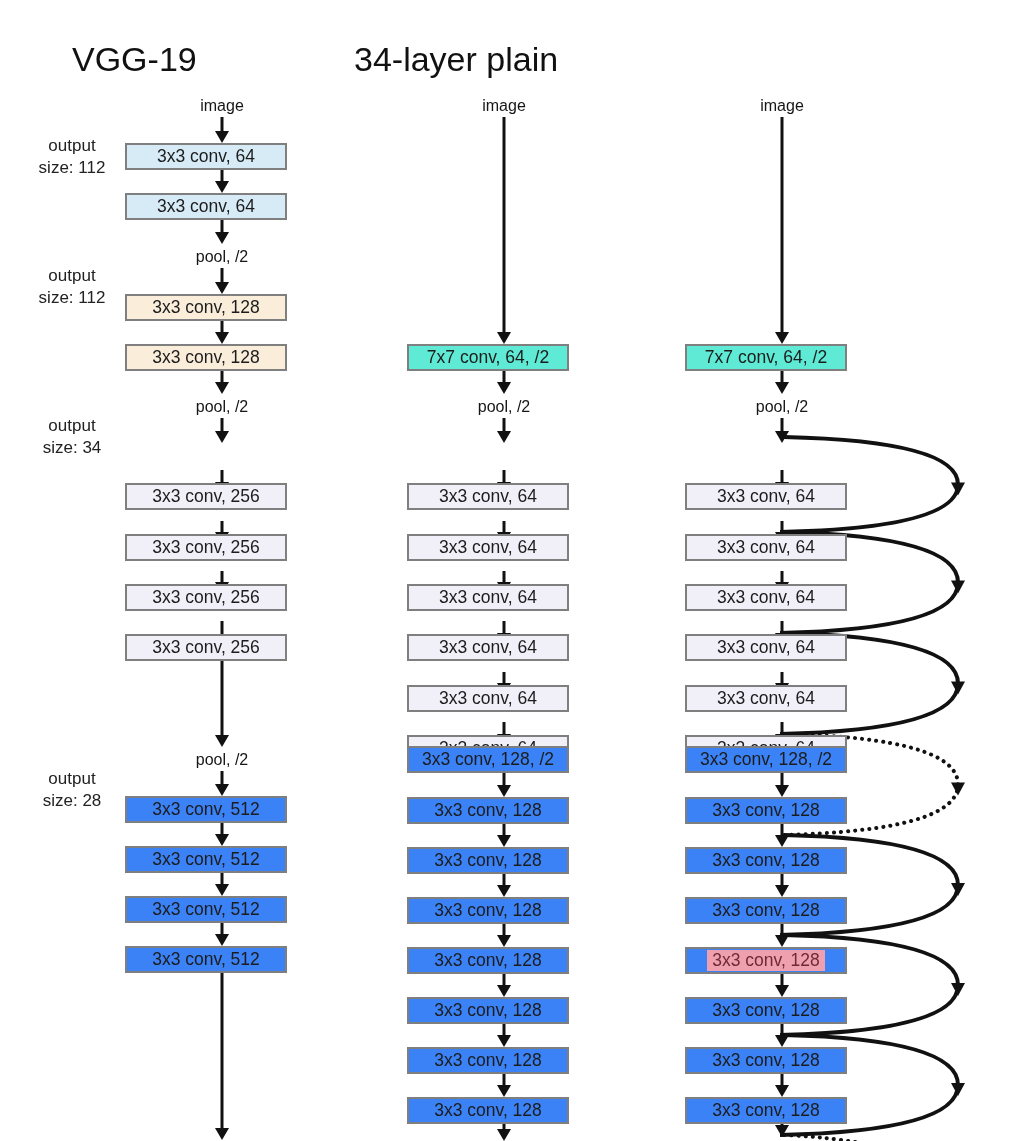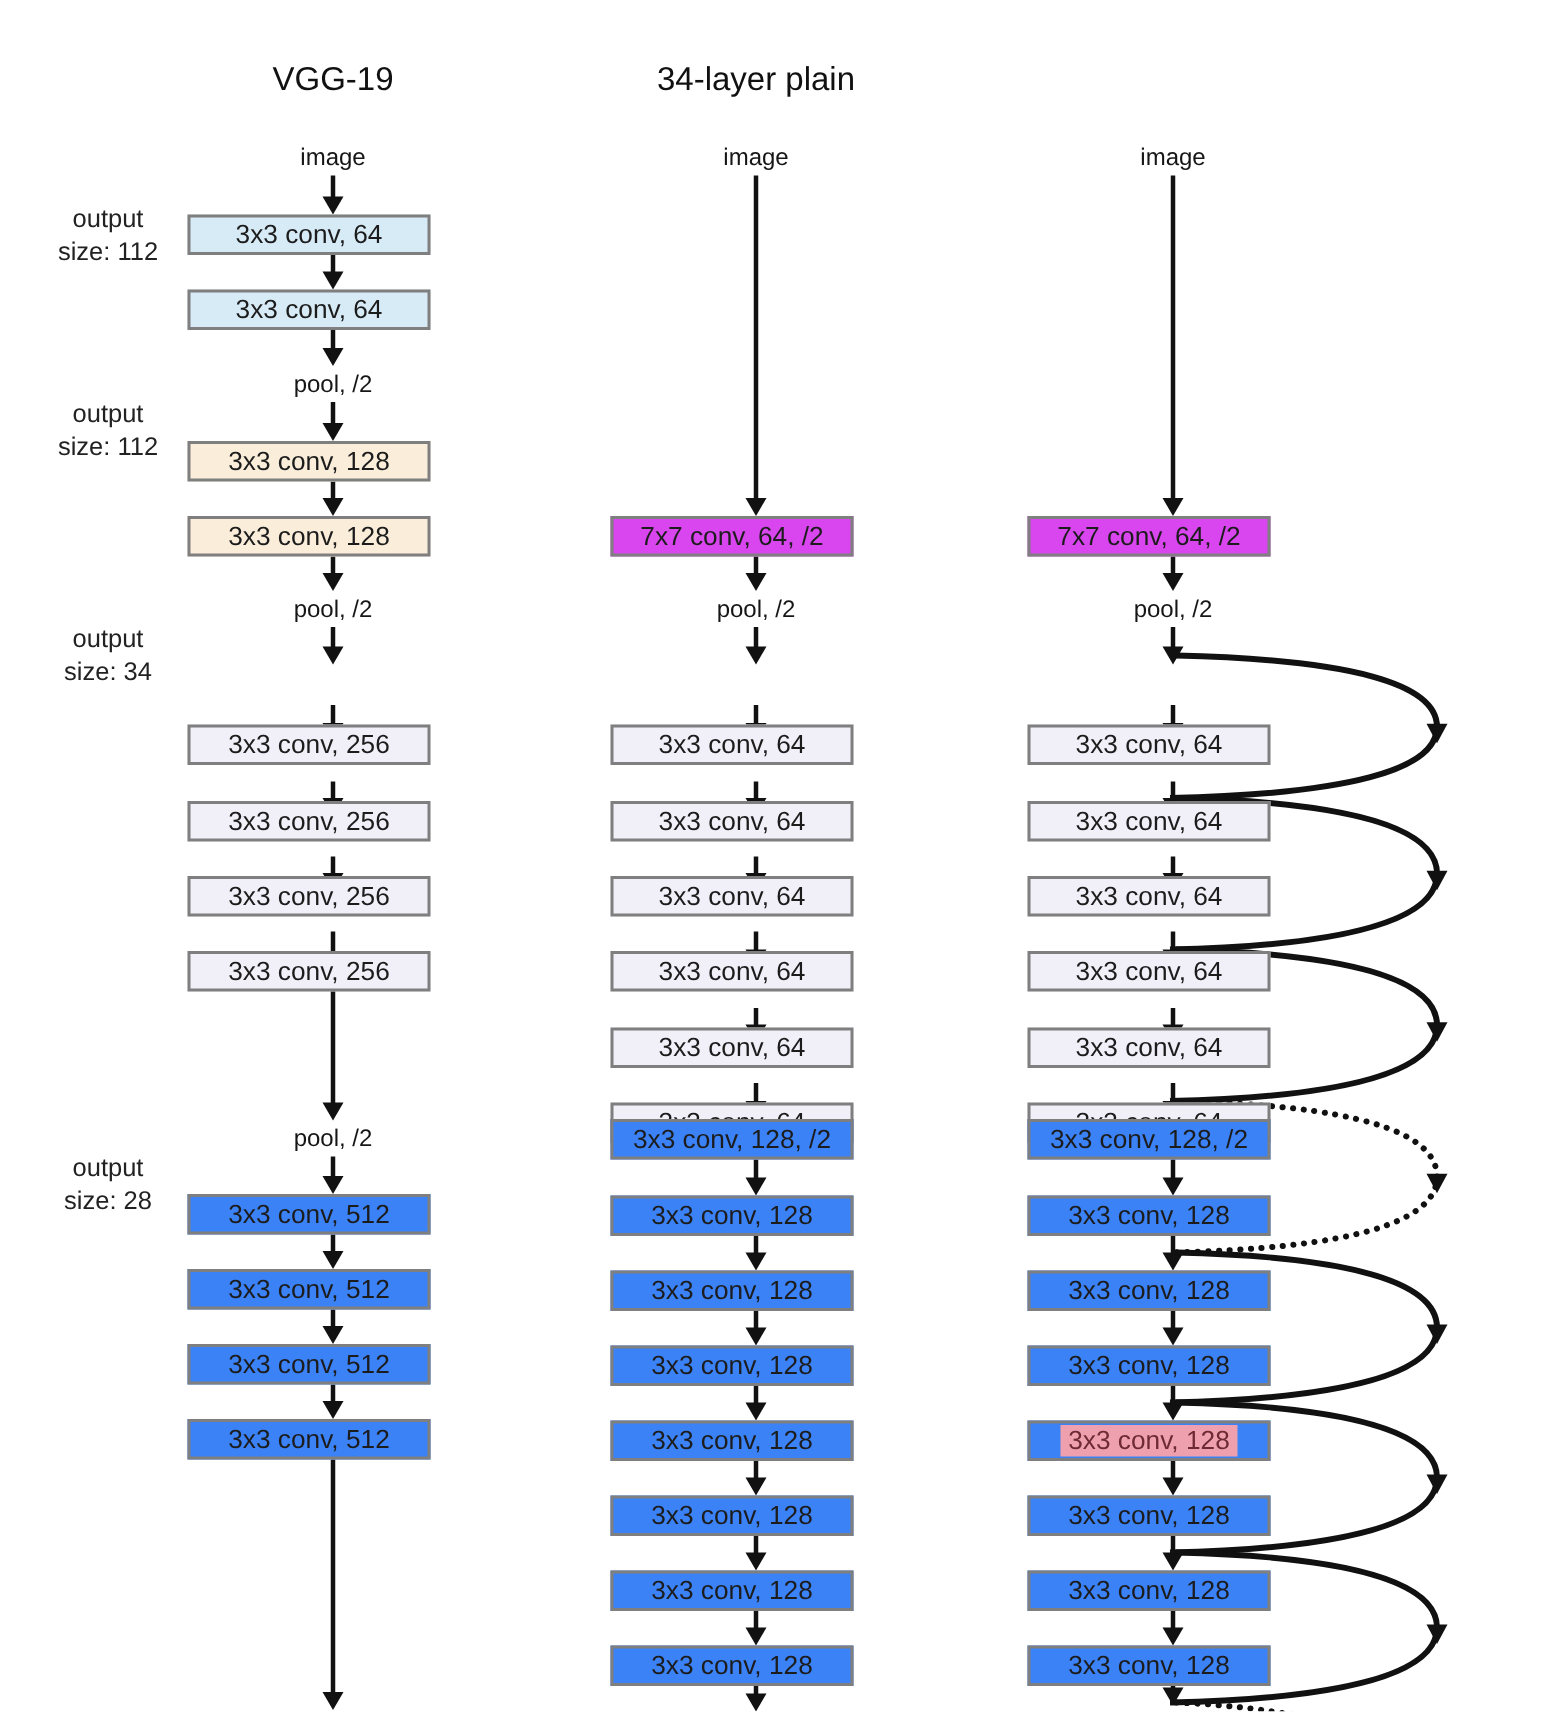--- a/index.html
+++ b/index.html
@@ -1,26 +1,26 @@
 <!DOCTYPE html>
 <html><head>
 <meta charset="utf-8">
 <style>
   html,body{margin:0;padding:0;background:#ffffff;}
   .stage{position:relative;width:1030px;height:1141px;overflow:hidden;background:#ffffff;
          font-family:"Liberation Sans",sans-serif;}
   #connectors{position:absolute;left:0;top:0;width:1030px;height:1141px;}
   #layers{position:absolute;left:0;top:0;width:1030px;height:1141px;}
-  .hdr{position:absolute;text-align:center;font-size:22px;color:#111;white-space:nowrap;}
+  .hdr{position:absolute;font-size:34px;color:#111;white-space:nowrap;}
   .lbl{position:absolute;text-align:center;font-size:16px;color:#161616;line-height:22px;height:22px;white-space:nowrap;}
   .box{position:absolute;box-sizing:border-box;width:162px;height:27px;border:2.5px solid #7f7f7f;
        display:flex;align-items:center;justify-content:center;font-size:17.5px;color:#1c1c1c;white-space:nowrap;}
   .blue{background:#d7ebf7;}
   .cream{background:#faeedb;}
-  .tan{background:#d946ef;}
+  .tan{background:#5eead4;}
   .lavender{background:#f1eff8;margin-top:40px;}
   .green{background:#3b82f6;}
   .hl{background:#efa0ae;color:#6e2a36;padding:0 5px;}
   .side{position:absolute;text-align:center;font-size:17px;color:#222;line-height:22px;width:120px;}
 </style>
 </head>
 <body>
 
 <div class="stage">
   <svg id="connectors" viewBox="0 0 1030 1141">

